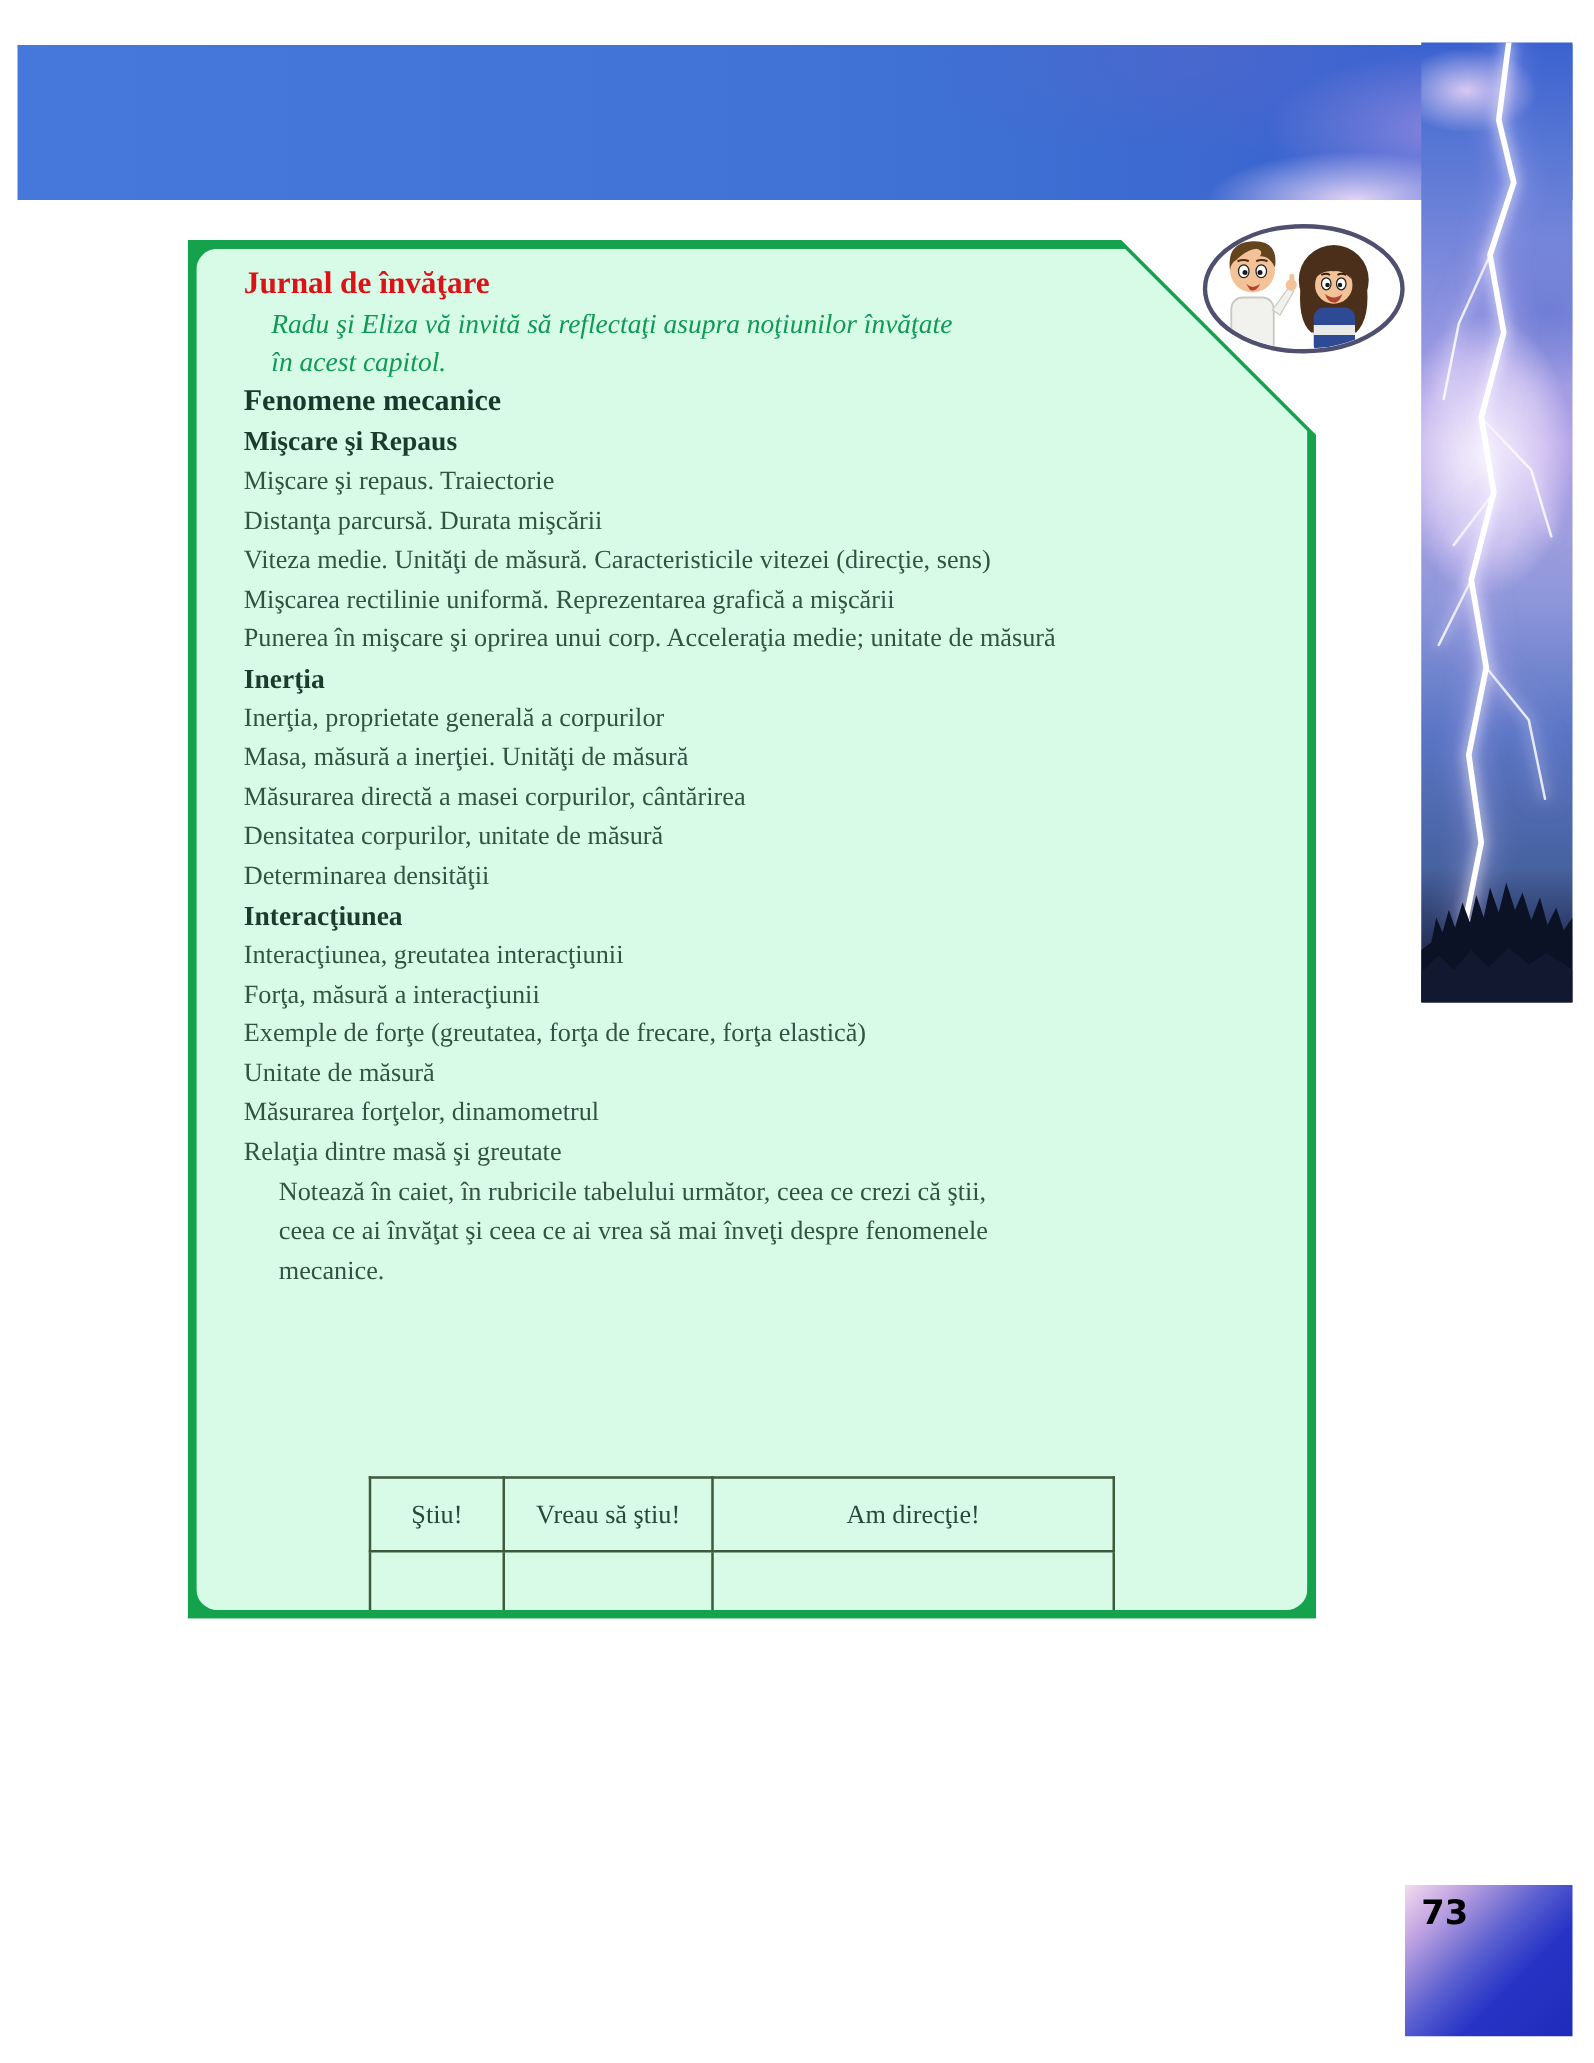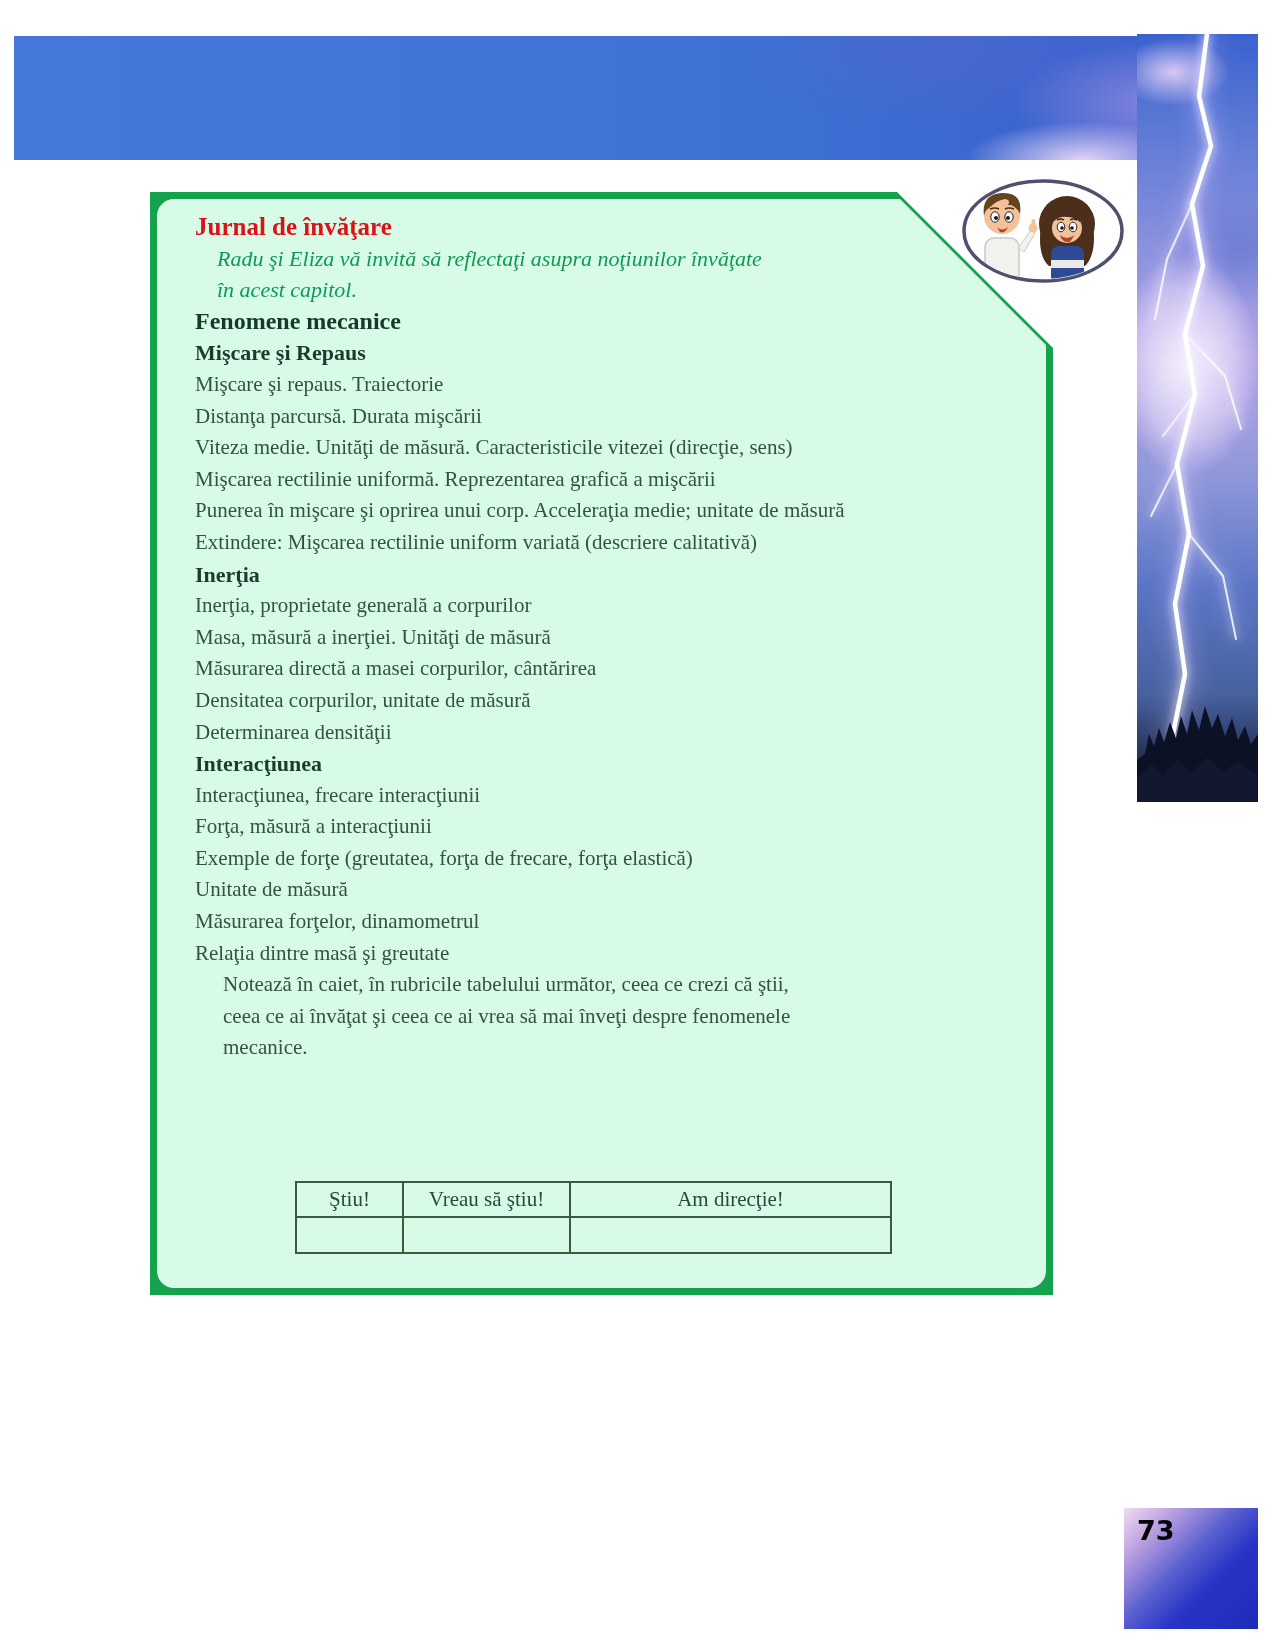--- a/index.html
+++ b/index.html
@@ -43,21 +43,21 @@
   .jtitle{color:#dc1217;font-weight:bold;font-size:25px;}
   .jintro{color:#0e9a55;font-style:italic;font-size:22px;margin-left:22px;}
   .jsection{color:#17382a;font-weight:bold;font-size:24px;}
   .line.bold{color:#1c3b2b;font-weight:bold;font-size:22px;}
   .note{margin-left:28px;font-family:Liberation Serif, serif;}
   
   .kwl{
     position:absolute;left:138px;top:982px;border-collapse:collapse;table-layout:fixed;
     font-size:21px;color:#27493a;
   }
-  .kwl td,.kwl th{border:2px solid #3e5a3c;text-align:center;font-weight:normal;padding:0;}
+  .kwl td,.kwl th{border:2px solid #3e5a3c;text-align:center;font-weight:normal;padding:12px;}
   .kwl .hrow th{height:33px;}
   .kwl .erow td{height:34px;}
   
   .kids{position:absolute;left:961px;top:178px;width:164px;height:106px;z-index:4;}
   
   .pagenum{
     position:absolute;left:1124px;top:1508px;width:134px;height:121px;
     background:linear-gradient(135deg,#f3dcf0 0%,#c3a6e2 18%,#5a5ed0 45%,#2633c5 65%,#1f2cba 100%);
   }
   .pagenum span{
@@ -87,29 +87,28 @@
       <div class="jintro">Radu şi Eliza vă invită să reflectaţi asupra noţiunilor învăţate</div>
       <div class="jintro">în acest capitol.</div>
       <div class="jsection">Fenomene mecanice</div>
       <div id="topics">
           <div class="line bold">Mişcare şi Repaus</div>
           <div class="line normal">Mişcare şi repaus. Traiectorie</div>
           <div class="line normal">Distanţa parcursă. Durata mişcării</div>
           <div class="line normal">Viteza medie. Unităţi de măsură. Caracteristicile vitezei (direcţie, sens)</div>
           <div class="line normal">Mişcarea rectilinie uniformă. Reprezentarea grafică a mişcării</div>
           <div class="line normal">Punerea în mişcare şi oprirea unui corp. Acceleraţia medie; unitate de măsură</div>
-          <div class="line normal">Extindere: Mişcarea rectilinie uniform variată (descriere calitativă)</div>
           <div class="line bold">Inerţia</div>
           <div class="line normal">Inerţia, proprietate generală a corpurilor</div>
           <div class="line normal">Masa, măsură a inerţiei. Unităţi de măsură</div>
           <div class="line normal">Măsurarea directă a masei corpurilor, cântărirea</div>
           <div class="line normal">Densitatea corpurilor, unitate de măsură</div>
           <div class="line normal">Determinarea densităţii</div>
           <div class="line bold">Interacţiunea</div>
-          <div class="line normal">Interacţiunea, frecare interacţiunii</div>
+          <div class="line normal">Interacţiunea, greutatea interacţiunii</div>
           <div class="line normal">Forţa, măsură a interacţiunii</div>
           <div class="line normal">Exemple de forţe (greutatea, forţa de frecare, forţa elastică)</div>
           <div class="line normal">Unitate de măsură</div>
           <div class="line normal">Măsurarea forţelor, dinamometrul</div>
           <div class="line normal">Relaţia dintre masă şi greutate</div>
         </div>
       <div class="note">Notează în caiet, în rubricile tabelului următor, ceea ce crezi că ştii,</div>
       <div class="note">ceea ce ai învăţat şi ceea ce ai vrea să mai înveţi despre fenomenele</div>
       <div class="note">mecanice.</div>
     </div>

